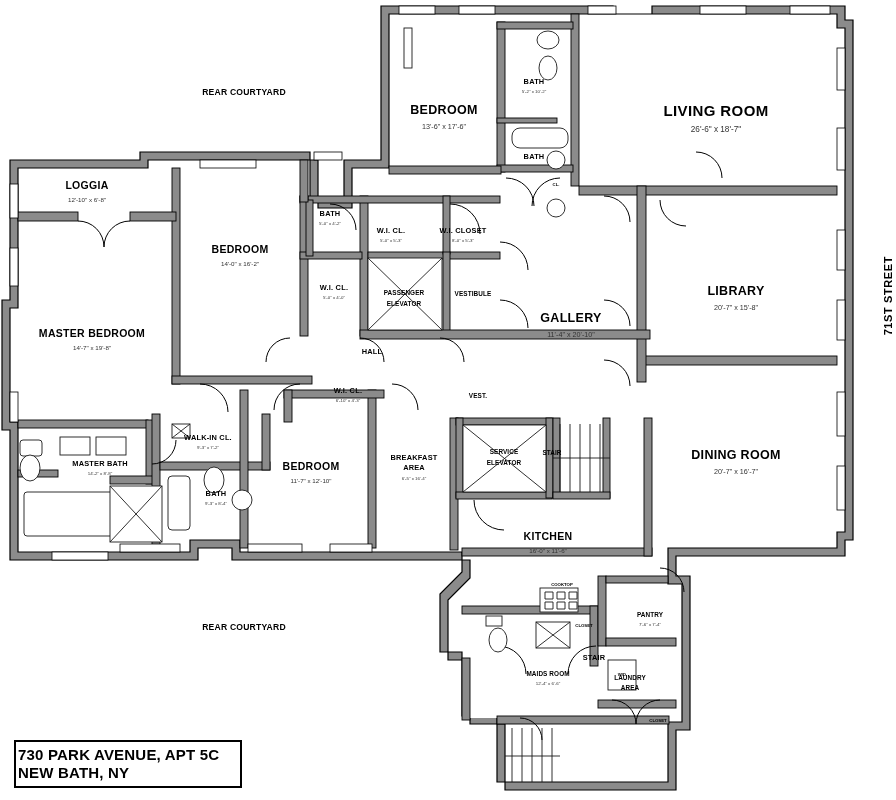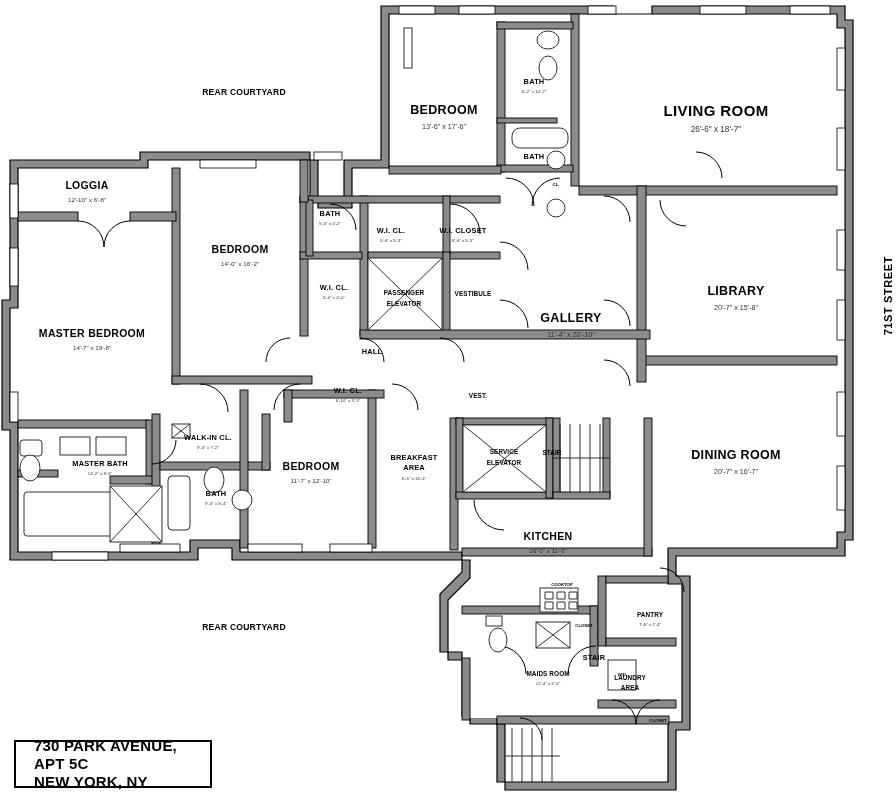--- a/index.html
+++ b/index.html
@@ -15,23 +15,23 @@
   .s11{font-size:10.5px;letter-spacing:.3px;}
   .s9{font-size:8.6px;letter-spacing:.2px;}
   .s8{font-size:7.4px;letter-spacing:.2px;}
   .s7{font-size:6.4px;letter-spacing:.1px;}
   .s5{font-size:4.3px;}
   .d9{font-size:8.2px;}
   .d8{font-size:7.2px;}
   .d7{font-size:6.2px;}
   .d5{font-size:4.4px;}
 
-  .title-box{position:absolute;left:14px;top:740px;width:198px;height:48px;
+  .title-box{position:absolute;left:14px;top:740px;width:228px;height:48px;
      border:2px solid #000;background:#fff;box-sizing:border-box;
-     display:flex;flex-direction:column;justify-content:center;padding-left:18px;}
+     display:flex;flex-direction:column;justify-content:center;padding-left:2px;}
   .title-line{font-family:"Liberation Sans",sans-serif;font-weight:bold;font-size:15px;
      letter-spacing:.2px;color:#000;line-height:1.18;}
 
   .street{position:absolute;right:2px;top:256px;
      font-family:"Liberation Sans",sans-serif;font-weight:bold;font-size:11px;
      letter-spacing:.6px;color:#000;
      writing-mode:vertical-rl;transform:rotate(180deg);}
 </style>
 </head>
 <body>
@@ -365,18 +365,18 @@
     <text class="rm-name s5" x="622" y="676">W/D</text>
 
     <text class="rm-name s9" x="244" y="95">REAR COURTYARD</text>
     <text class="rm-name s9" x="244" y="630">REAR COURTYARD</text>
   </g>
 
 </svg>
 
 <div class="title-box">
   <div class="title-line">730 PARK AVENUE, APT 5C</div>
-  <div class="title-line">NEW YORK, NY</div>
+  <div class="title-line">NEW BATH, NY</div>
 </div>
 
 <div class="street">71ST STREET</div>
 
 </div>
 
 </body></html>

